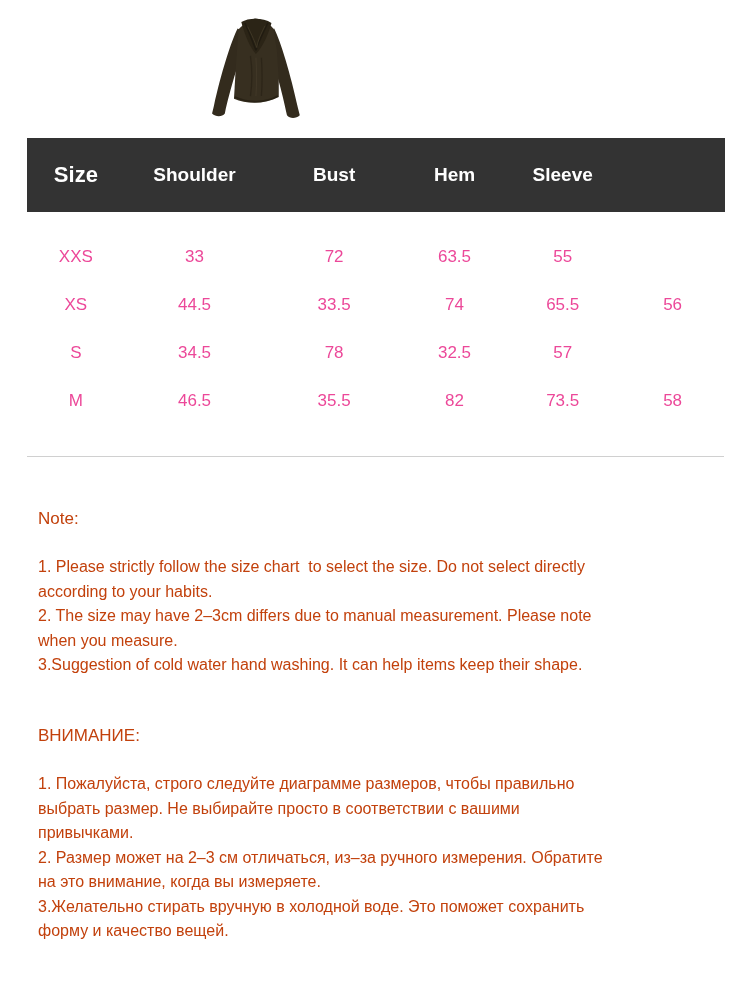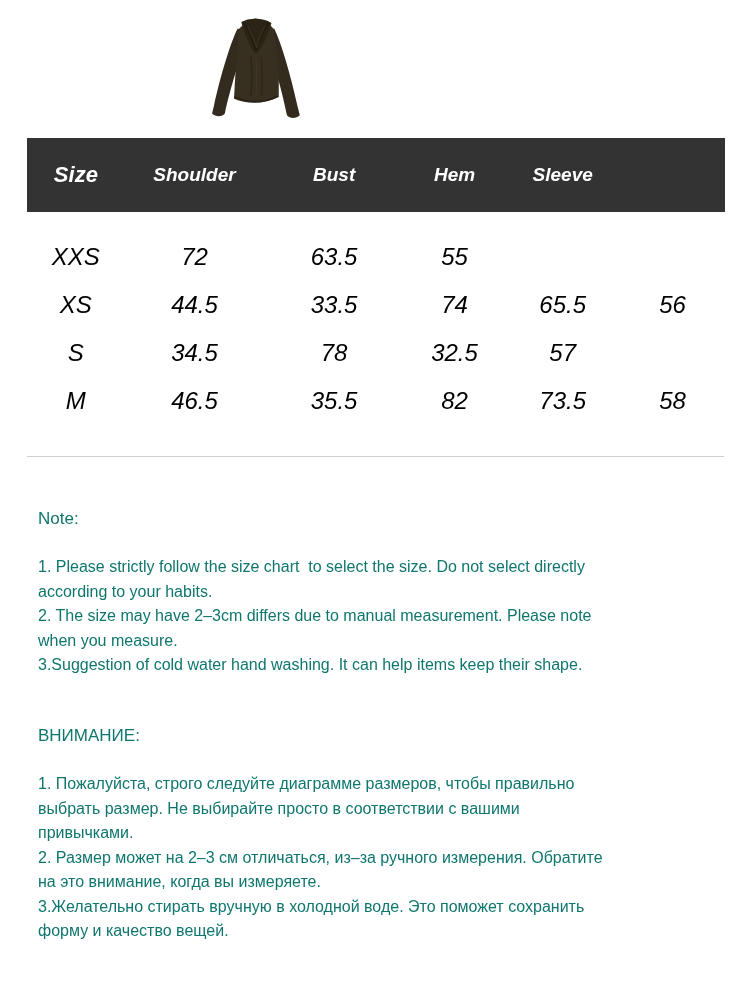--- a/index.html
+++ b/index.html
@@ -22,34 +22,33 @@
     color: #3e4146; margin-left: 8px; margin-top: -4px;
     white-space: nowrap;
   }
 
   
   .chart { position: absolute; top: 138px; left: 27px; width: 698px; }
   .grid-row {
     display: grid;
     grid-template-columns: 14% 20% 20% 14.5% 16.5% 15%;
     align-items: center;
-    font-style: italic;
   }
   .chead {
     background: #333333; height: 74px; color: #ffffff;
   }
   .chead span { text-align: center; font-size: 19px; font-weight: 600; }
   .chead .size-col { font-size: 22px; font-weight: 700; }
   .cbody { padding-top: 21px; }
-  .crow { height: 48px; color: #000000; font-size: 24px; }
+  .crow { height: 48px; color: #ec4899; font-size: 17px; }
   .crow span { text-align: center; }
   .divider { margin-top: 31px; border-top: 1px solid #d0d0d0; height: 0; width: 697px; }
 
   
-  .notes { position: absolute; left: 38px; width: 700px; color: #0f766e; }
+  .notes { position: absolute; left: 38px; width: 700px; color: #c2410c; }
   .notes-en { top: 506px; }
   .notes-ru { top: 723px; }
   .nhead { font-size: 17px; line-height: 25px; margin-bottom: 24px; font-weight: 400; }
   .nbody { font-size: 16px; line-height: 24.5px; white-space: pre-wrap; font-weight: 400; }
 </style>
 </head>
 <body>
 
 <div class="page">
 
@@ -80,20 +79,21 @@
       <span class="size-col">Size</span>
       <span>Shoulder</span>
       <span>Bust</span>
       <span>Hem</span>
       <span>Sleeve</span>
     </div>
 
     <div class="cbody">
       <div class="crow grid-row">
         <span>XXS</span>
+        <span>33</span>
         <span>72</span>
         <span>63.5</span>
         <span>55</span>
       </div>
       <div class="crow grid-row">
         <span>XS</span>
         <span>44.5</span>
         <span>33.5</span>
         <span>74</span>
         <span>65.5</span>

